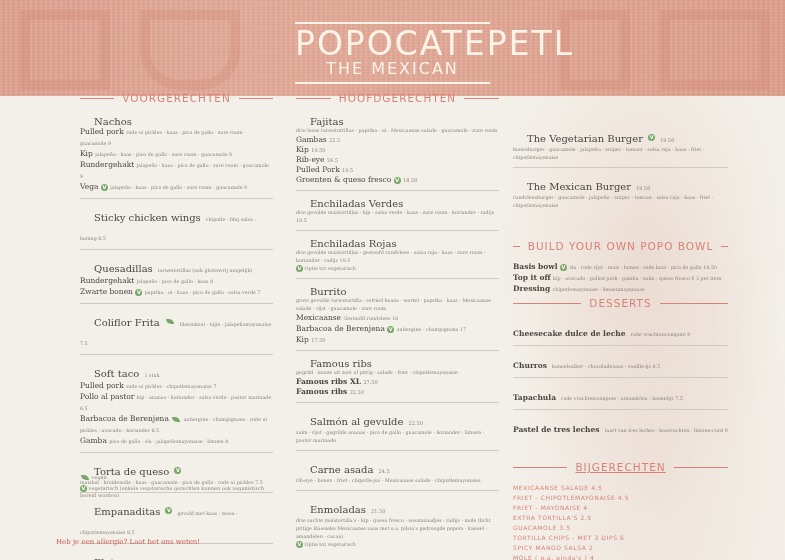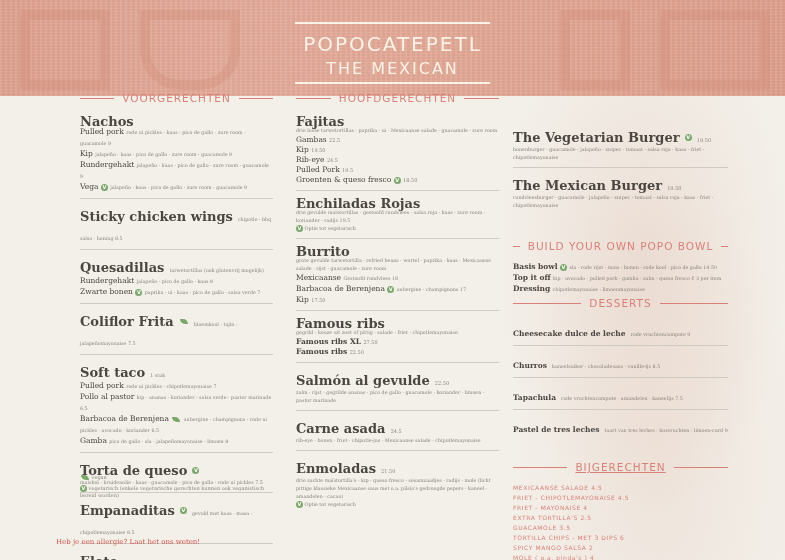--- a/index.html
+++ b/index.html
@@ -19,21 +19,21 @@
   }
   .banner .deco {
     position: absolute; top: 10px; height: 80px; border: 10px solid rgba(210,140,120,0.35);
   }
   .logo {
     position: absolute; left: 295px; top: 22px; width: 195px; text-align: center;
     color: #fbf3e8;
     font-family: "DejaVu Sans", sans-serif;
   }
   .logo .rule { height: 2px; background: #fbf3e8; margin: 0 0; }
-  .logo .title { font-size: 20px; letter-spacing: 2px; line-height: 30px; margin-top: 5px; font-weight: normal; }
+  .logo .title { font-size: 33px; letter-spacing: 2px; line-height: 30px; margin-top: 5px; font-weight: normal; }
   .logo .subtitle { font-size: 16px; letter-spacing: 2px; line-height: 14px; margin: 3px 0 6px; }
 
   .illustration {
     position: absolute; left: 470px; top: 96px; width: 315px; height: 464px;
     background:
       radial-gradient(ellipse at 55% 35%, rgba(215,170,155,0.25), rgba(215,170,155,0) 60%),
       radial-gradient(ellipse at 60% 80%, rgba(215,170,155,0.18), rgba(215,170,155,0) 55%);
     pointer-events: none;
   }
 
@@ -45,21 +45,21 @@
   .section-title {
     display: flex; align-items: center; gap: 8px;
     color: #d98077; font-family: "DejaVu Sans", sans-serif;
     font-size: 10.5px; letter-spacing: 1px; height: 16px; margin-bottom: 8px;
   }
   .section-title::before, .section-title::after {
     content: ""; flex: 1; height: 1px; background: #d98077;
   }
   .block { border-bottom: 1px solid #cfcbc4; padding: 2px 0 5px; margin-bottom: 5px; }
   .block.noline { border-bottom: none; }
-  .item-head { font-weight: bold; color: #4b4641; font-size: 13px; line-height: 11px; }
+  .item-head { font-weight: normal; color: #4b4641; font-size: 10px; line-height: 11px; margin-left: 14px; }
   .item-name { color: #4b4641; font-size: 7.5px; line-height: 10px; }
   .sub { font-size: 4.8px; color: #8a847d; line-height: 8px; }
   .line { line-height: 10px; font-size: 7.5px; color: #4b4641; }
   .line .sub { line-height: 10px; }
   .price { font-size: 5px; color: #8a847d; }
   .icon-v {
     display: inline-block; width: 7px; height: 7px; border-radius: 50%;
     background: #7aa86a; color: #fff; font-size: 5px; line-height: 7px; text-align: center;
     font-family: "DejaVu Sans", sans-serif; vertical-align: middle; font-weight: bold;
   }
@@ -158,20 +158,24 @@
   <div class="block">
     <div class="item-head">Fajitas</div>
     <div class="sub">drie losse tarwetortillas · paprika · ui · Mexicaanse salade · guacamole · zure room</div>
     <div class="line"><span>Gambas</span> <span class="price">22.5</span></div>
     <div class="line"><span>Kip</span> <span class="price">19.50</span></div>
     <div class="line"><span>Rib-eye</span> <span class="price">24.5</span></div>
     <div class="line"><span>Pulled Pork</span> <span class="price">19.5</span></div>
     <div class="line"><span>Groenten &amp; queso fresco</span> <span class="icon-v">V</span> <span class="price">18.50</span></div>
   </div>
 
+  <div class="block">
+    <div class="item-head">Enchiladas Verdes</div>
+    <div class="sub">drie gevulde maïstortillas · kip · salsa verde · kaas · zure room · koriander · radijs 19.5</div>
+  </div>
 
   <div class="block">
     <div class="item-head">Enchiladas Rojas</div>
     <div class="sub">drie gevulde maïstortillas · gestoofd rundvlees · salsa roja · kaas · zure room · koriander · radijs 19.5</div>
     <div class="sub"><span class="icon-v">V</span> <span>Optie tot vegetarisch</span></div>
   </div>
 
   <div class="block">
     <div class="item-head">Burrito</div>
     <div class="sub">grote gevulde tarwetortilla · refried beans · wortel · paprika · kaas · Mexicaanse salade · rijst · guacamole · zure room</div>

